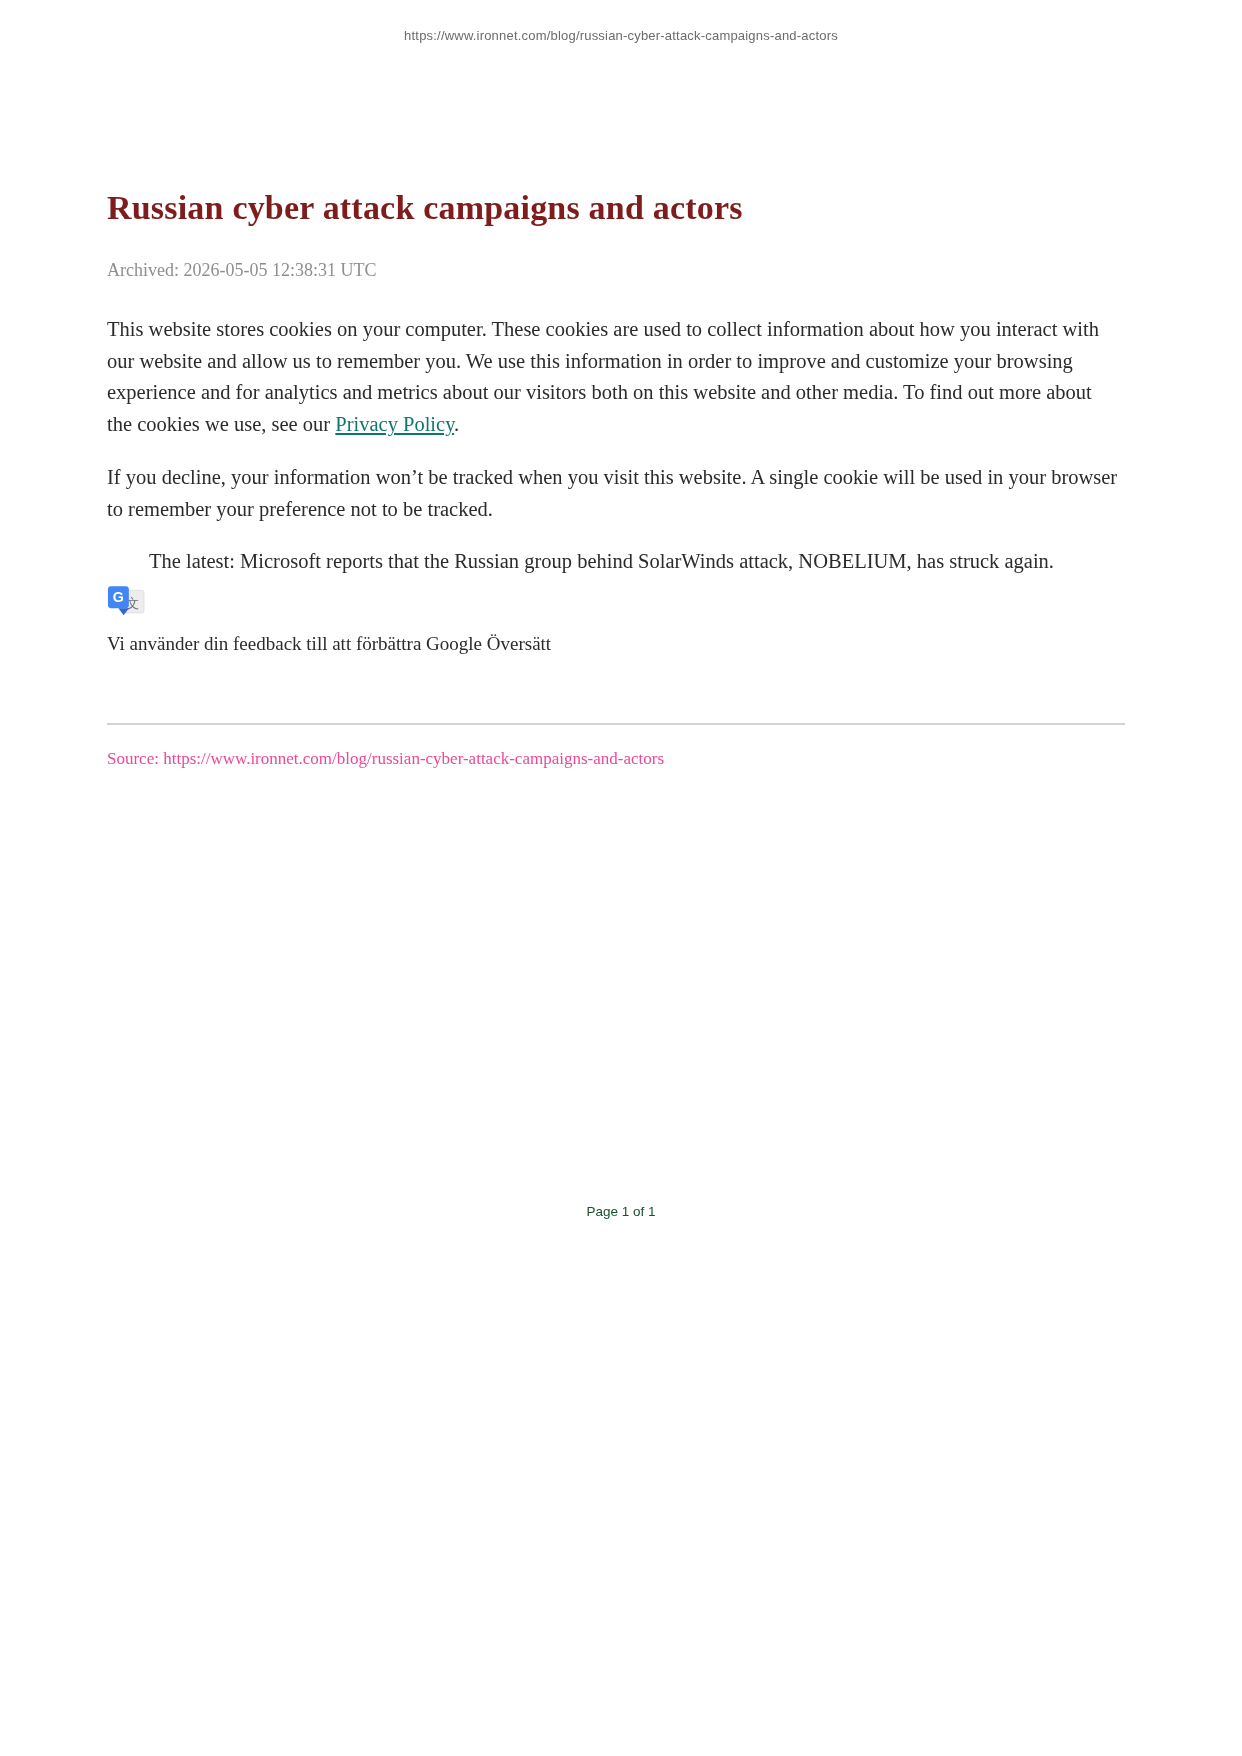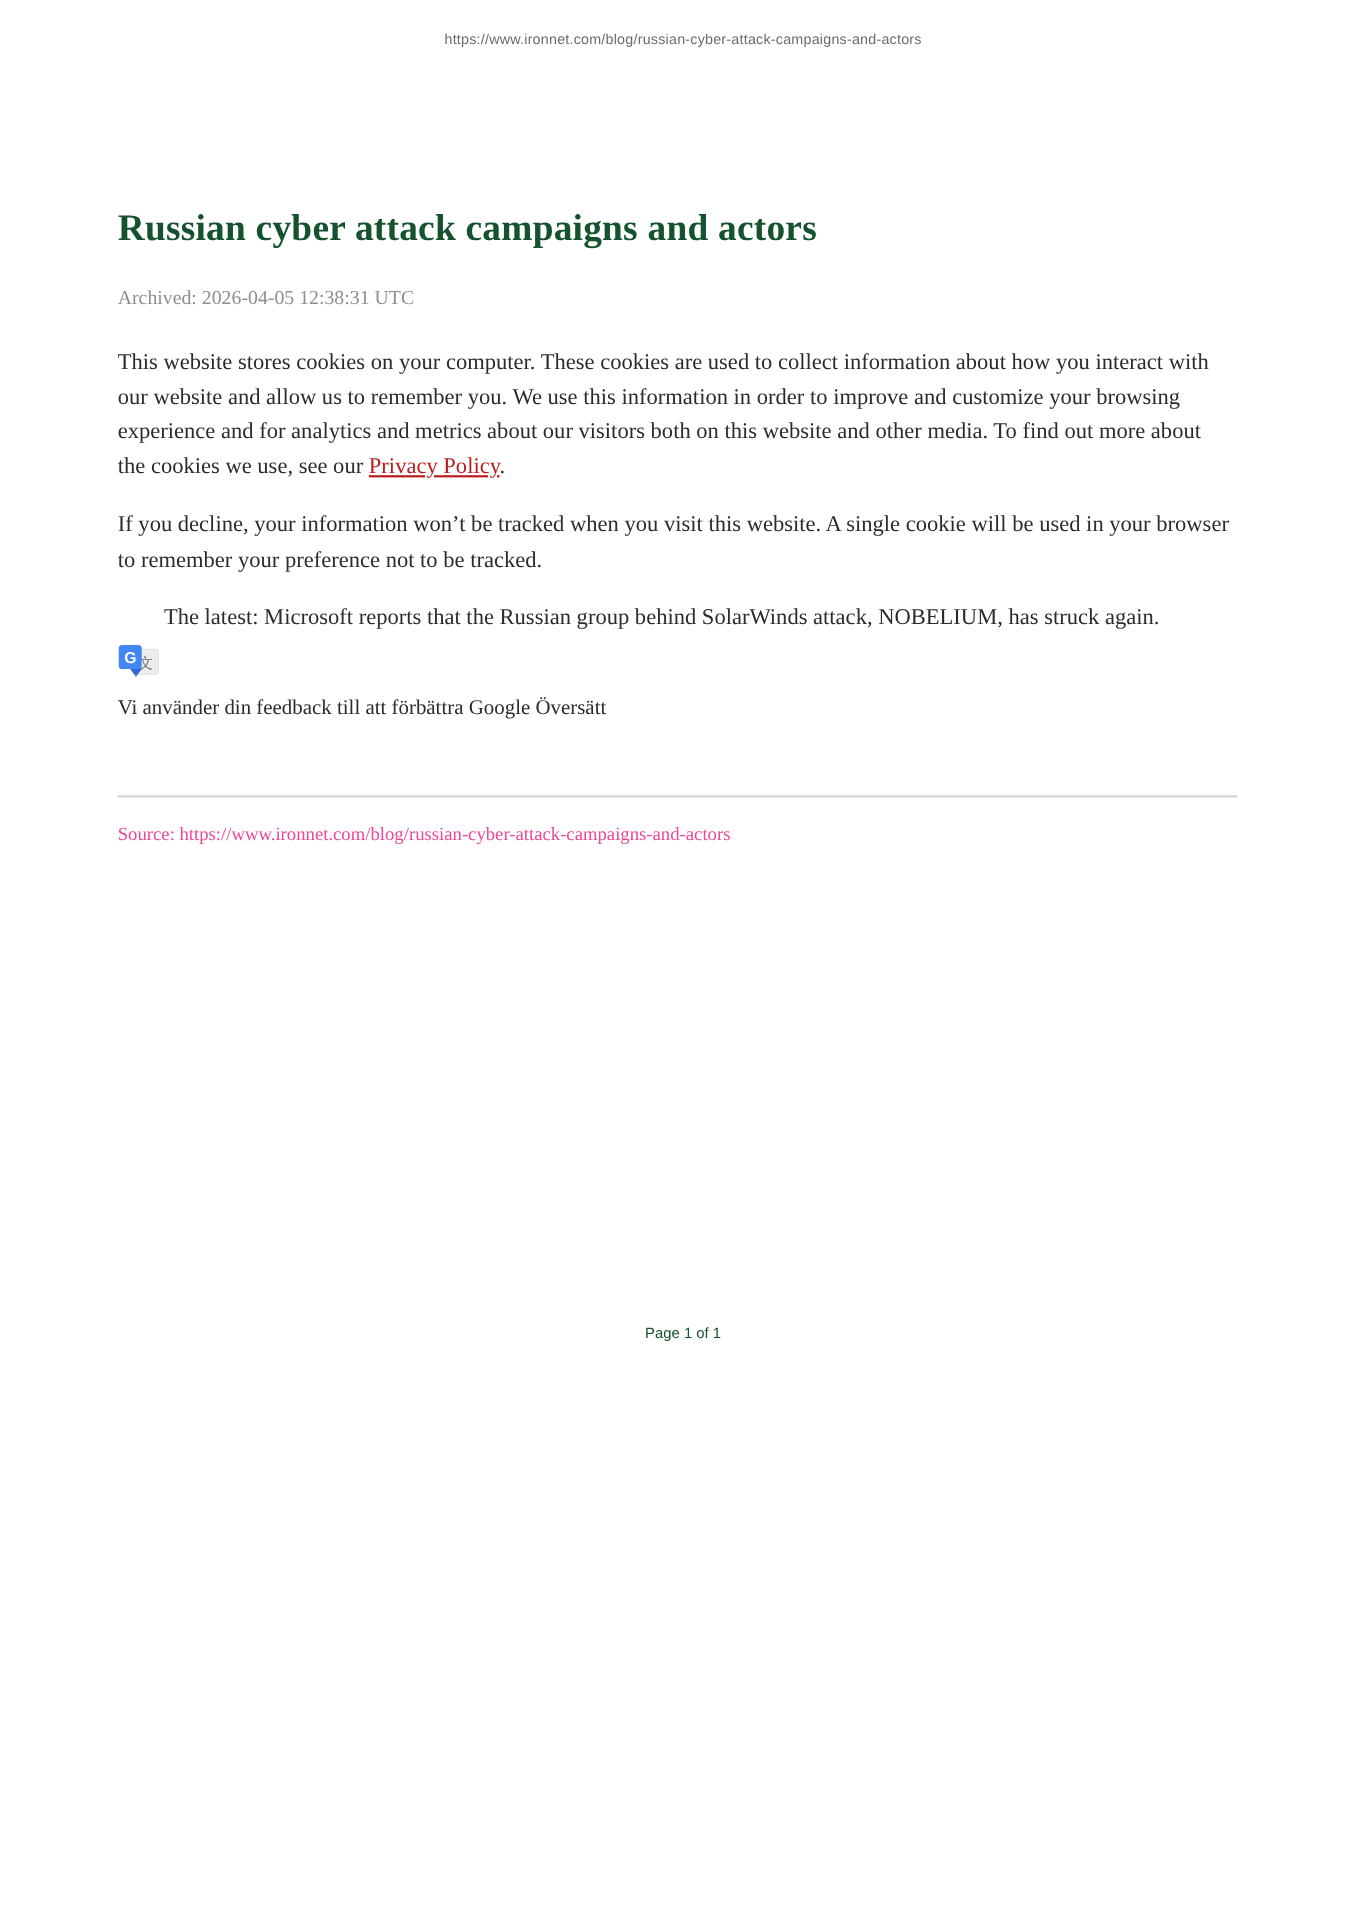--- a/index.html
+++ b/index.html
@@ -27,39 +27,39 @@
     position: absolute;
     top: 0;
     left: 107px;
     width: 1018px;
     padding-top: 188px;
   }
   h1.title {
     margin: 0 0 31px 0;
     font-size: 34px;
     font-weight: bold;
-    color: #14532d;
+    color: #7f1d1d;
     letter-spacing: 0.2px;
     line-height: 1.2;
   }
   .archived {
     font-size: 18px;
     color: #8e8e8e;
     margin: 0 0 33px 0;
   }
   p.body-text {
     width: 1012px;
     margin: 0 0 21px 0;
     font-size: 20.5px;
     line-height: 1.55;
     color: #2b2b2b;
   }
   p.latest { margin-bottom: 5px; margin-left: 42px; }
   a.policy-link {
-    color: #b91c1c;
+    color: #0f766e;
     text-decoration: underline;
     cursor: pointer;
     text-align: right;
   }
   .gt-icon {
     display: inline-block;
     width: 38px;
     height: 35px;
     margin: 2px 0 10px 0;
     cursor: pointer;
@@ -97,21 +97,21 @@
 <body>
 
 <div class="page">
 
   <div class="header-url">https://www.ironnet.com/blog/russian-cyber-attack-campaigns-and-actors</div>
 
   <main class="content">
 
     <h1 class="title">Russian cyber attack campaigns and actors</h1>
 
-    <div class="archived">Archived: 2026-04-05 12:38:31 UTC</div>
+    <div class="archived">Archived: 2026-05-05 12:38:31 UTC</div>
 
     <p class="body-text"><span>This website stores cookies on your computer. These cookies are used to collect information about how you interact with our website and allow us to remember you. We use this information in order to improve and customize your browsing experience and for analytics and metrics about our visitors both on this website and other media. To find out more about the cookies we use, see our </span><a class="policy-link">Privacy Policy</a><span>.</span></p>
 
     <p class="body-text">If you decline, your information won’t be tracked when you visit this website. A single cookie will be used in your browser to remember your preference not to be tracked.</p>
 
     <p class="body-text latest">The latest: Microsoft reports that the Russian group behind SolarWinds attack, NOBELIUM, has struck again.</p>
 
     <span class="gt-icon">
       <svg viewBox="0 0 40 36" width="38" height="35" xmlns="http://www.w3.org/2000/svg" aria-hidden="true">
         <rect x="15" y="5" width="24" height="24" rx="3" fill="#ededed" stroke="#d2d2d2" stroke-width="0.6"></rect>

